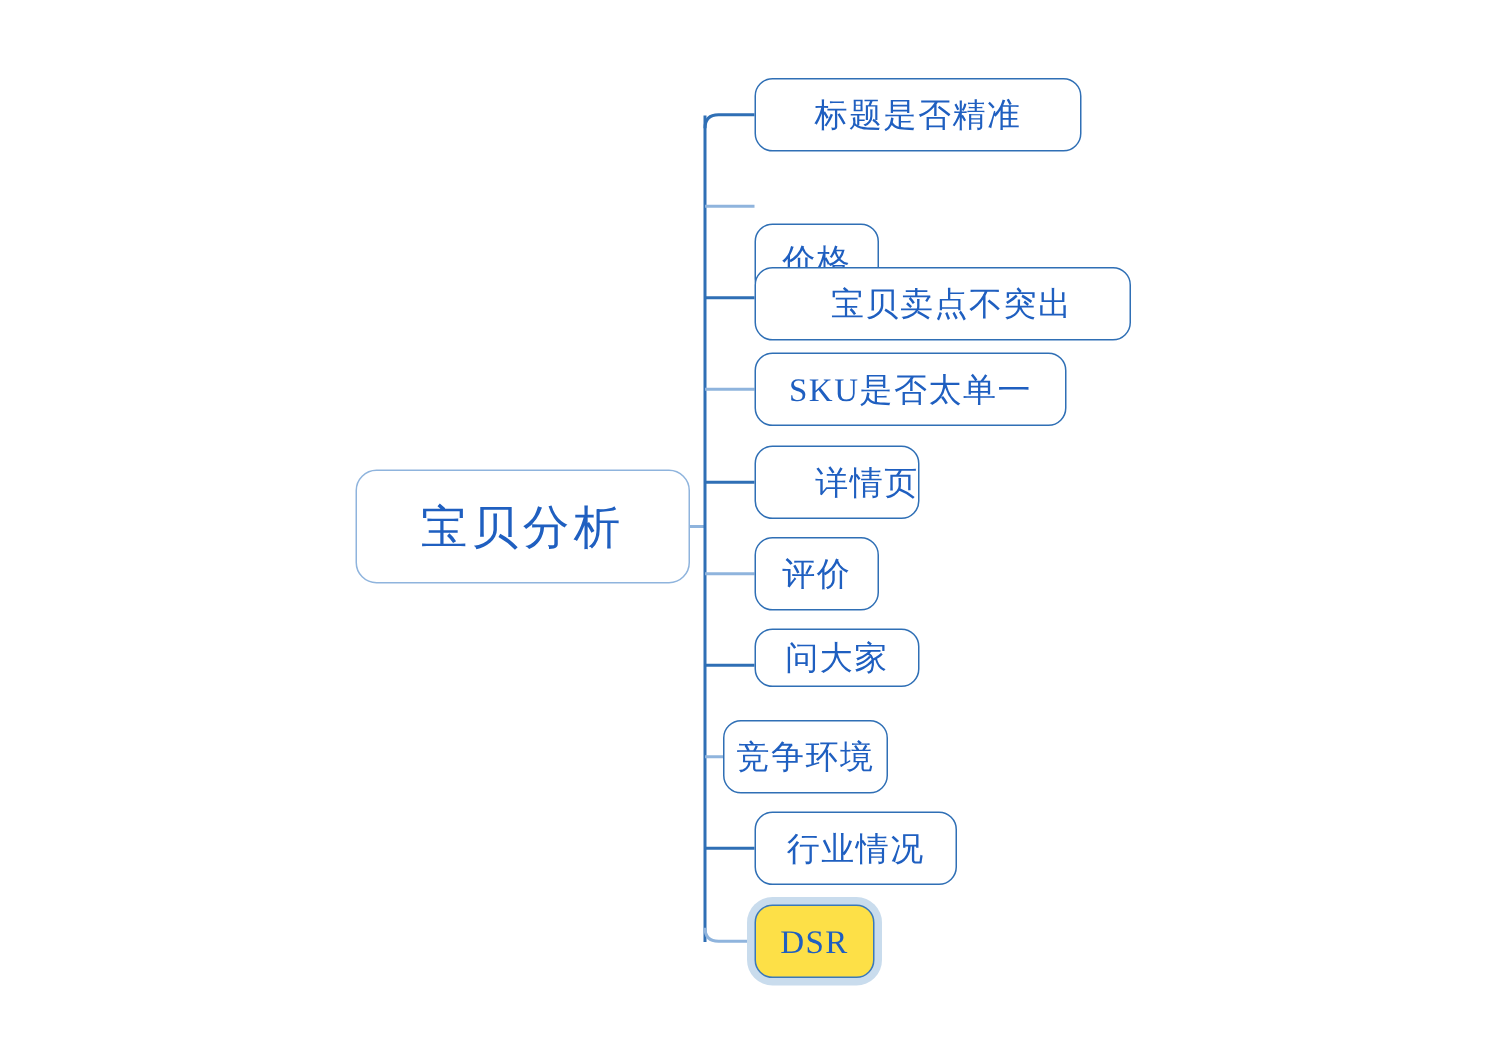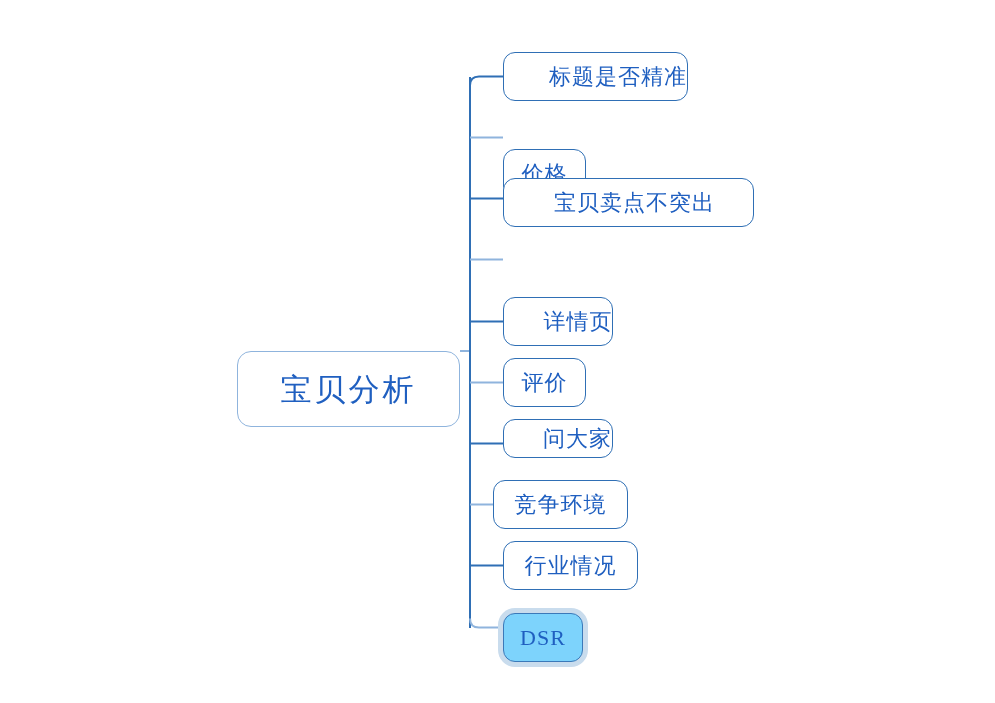--- a/index.html
+++ b/index.html
@@ -47,24 +47,23 @@
   }
   .node-child {
     border: 1.6px solid #2f6fb5;
     border-radius: 12px;
     color: #1f5fc0;
     font-size: 22px;
     letter-spacing: 1px;
     font-family: "Liberation Serif", "DejaVu Serif", serif;
   }
   .node-child.selected {
-    background: #7dd3fc;
+    background: #fde047;
     border-color: #3b79b9;
     box-shadow: 0 0 0 5px #c9dced;
-    margin-top: 10px;
   }
   .node-label {
     display: block;
     line-height: 1;
   }
 </style>
 </head>
 <body>
 
 <div id="canvas">
@@ -75,42 +74,45 @@
       <path d="M 470 137.5 H 503" fill="none" stroke="#8fb4dd" stroke-width="2" stroke-linecap="butt"></path>
       <path d="M 470 198.5 H 503" fill="none" stroke="#2f6fb5" stroke-width="2" stroke-linecap="butt"></path>
       <path d="M 470 259.5 H 503" fill="none" stroke="#8fb4dd" stroke-width="2" stroke-linecap="butt"></path>
       <path d="M 470 321.5 H 503" fill="none" stroke="#2f6fb5" stroke-width="2" stroke-linecap="butt"></path>
       <path d="M 470 382.5 H 503" fill="none" stroke="#8fb4dd" stroke-width="2" stroke-linecap="butt"></path>
       <path d="M 470 443.5 H 503" fill="none" stroke="#2f6fb5" stroke-width="2" stroke-linecap="butt"></path>
       <path d="M 470 504.5 H 503" fill="none" stroke="#8fb4dd" stroke-width="2" stroke-linecap="butt"></path>
       <path d="M 470 565.5 H 503" fill="none" stroke="#2f6fb5" stroke-width="2" stroke-linecap="butt"></path>
       <path d="M 470 618.5 Q 470 627.5 479 627.5 H 503" fill="none" stroke="#8fb4dd" stroke-width="2" stroke-linecap="butt"></path>
     </svg>
-<div class="node node-root" style="left: 237px; top: 313px; width: 223px; height: 76px; margin-top: 38px;">
+<div class="node node-root" style="left: 237px; top: 313px; width: 223px; height: 76px;">
       <span class="node-label">宝贝分析</span>
     </div>
-    <div class="node node-child" style="left: 503px; top: 52px; width: 185px; height: 49px; justify-content: flex-end;">
+    <div class="node node-child" style="left: 503px; top: 52px; width: 218px; height: 49px;">
       <span class="node-label">标题是否精准</span>
     </div>
     <div class="node node-child" style="left: 503px; top: 113px; width: 83px; height: 49px; margin-top: 36px;">
       <span class="node-label">价格</span>
     </div>
     <div class="node node-child" style="left: 503px; top: 178px; width: 251px; height: 49px; padding-left: 12px;">
       <span class="node-label">宝贝卖点不突出</span>
     </div>
+    <div class="node node-child" style="left: 503px; top: 235px; width: 208px; height: 49px;">
+      <span class="node-label">SKU是否太单一</span>
+    </div>
     <div class="node node-child" style="left: 503px; top: 297px; width: 110px; height: 49px; padding-left: 40px;">
       <span class="node-label">详情页</span>
     </div>
     <div class="node node-child" style="left: 503px; top: 358px; width: 83px; height: 49px;">
       <span class="node-label">评价</span>
     </div>
-    <div class="node node-child" style="left: 503px; top: 419px; width: 110px; height: 39px; justify-content: flex-end;">
+    <div class="node node-child" style="left: 503px; top: 419px; width: 110px; height: 39px;">
       <span class="node-label">问大家</span>
     </div>
-    <div class="node node-child" style="left: 493px; top: 480px; width: 135px; height: 49px;">
+    <div class="node node-child" style="left: 482px; top: 480px; width: 110px; height: 49px;">
       <span class="node-label">竞争环境</span>
     </div>
     <div class="node node-child" style="left: 503px; top: 541px; width: 135px; height: 49px;">
       <span class="node-label">行业情况</span>
     </div>
     <div class="node node-child selected" style="left: 503px; top: 603px; width: 80px; height: 49px;">
       <span class="node-label">DSR</span>
     </div>
   </div>
 

